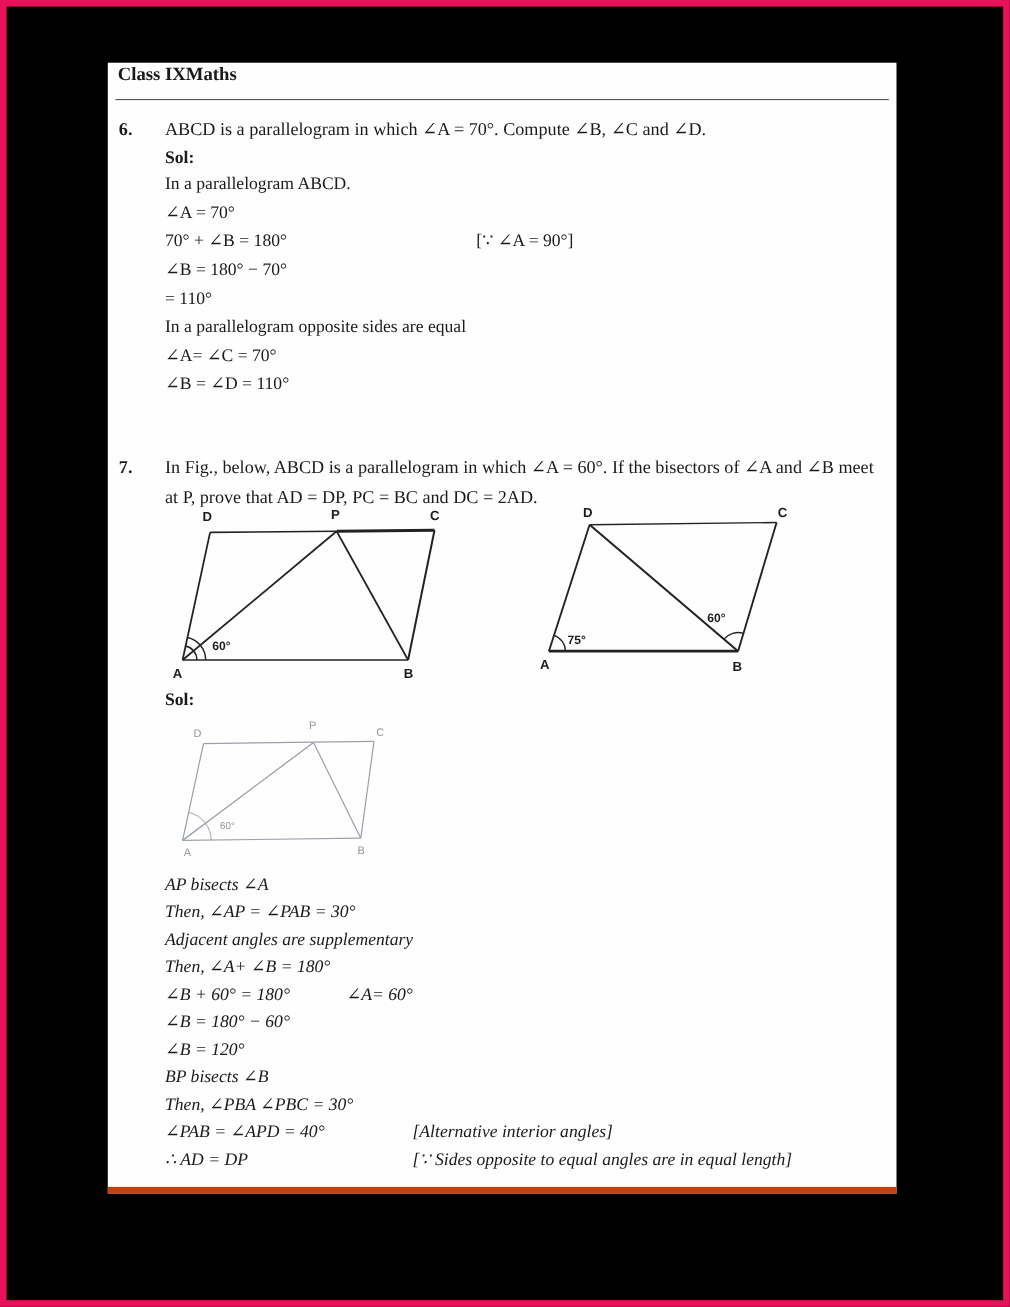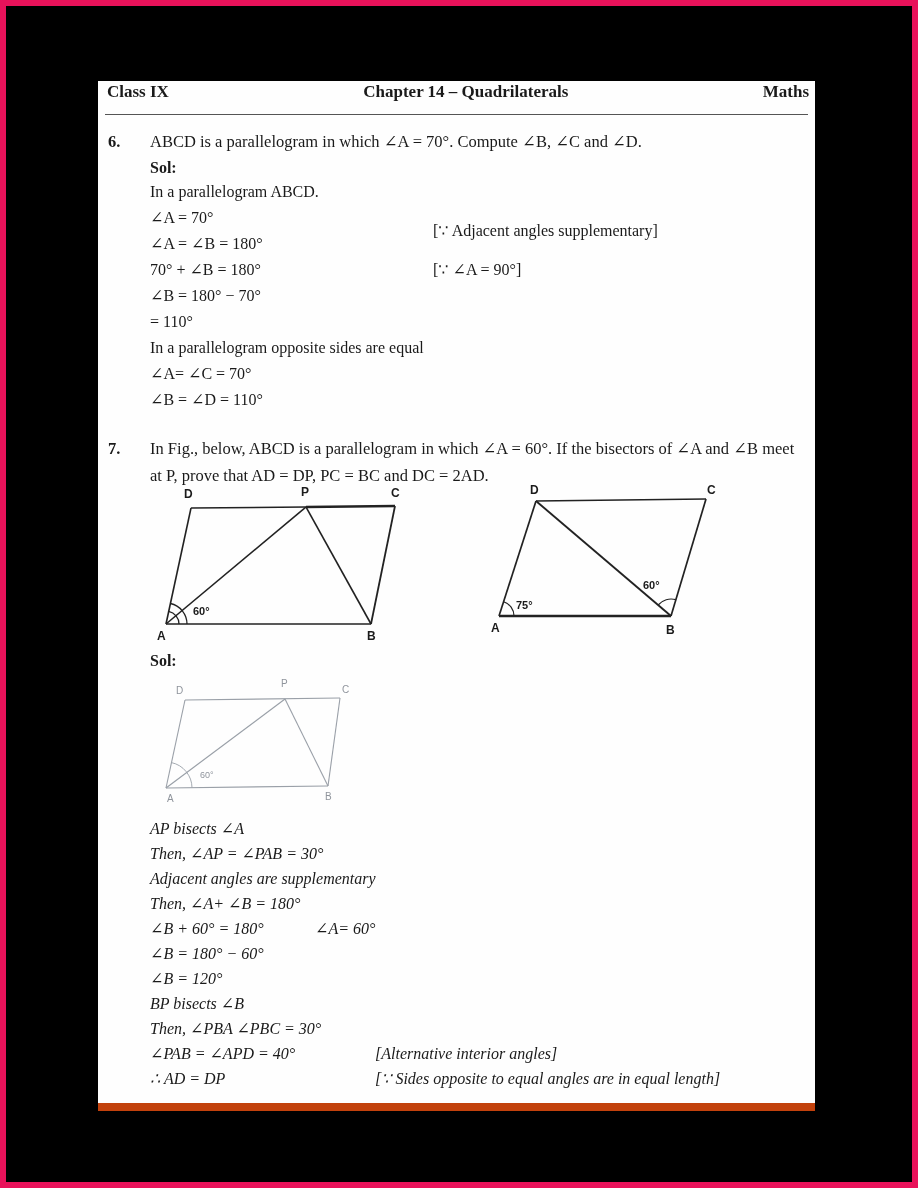--- a/index.html
+++ b/index.html
@@ -1,20 +1,20 @@
 <!DOCTYPE html>
 <html><head>
 <meta charset="utf-8">
 <style>
   html, body { margin:0; padding:0; width:918px; height:1188px; overflow:hidden; }
   body { background:#000; font-family:"Liberation Serif","DejaVu Serif",serif; }
   .frame { position:absolute; inset:0; width:918px; height:1188px; box-sizing:border-box;
            border:6px solid #e8125a; background:#000; }
   .page { position:absolute; left:92px; top:51px; width:717px; height:1022px;
-          background:#fefefe; color:#1a1a1a; border-bottom:8px solid #c2410c;margin-top:24px; }
+          background:#fefefe; color:#1a1a1a; border-bottom:6px solid #c2410c; }
   .hdr { position:absolute; top:1px; left:0; right:0; display:flex; padding:0 6px 0 9px;
          font-weight:bold; font-size:17px; line-height:20px; }
   .hdr .c { flex:1; text-align:center; }
   .rule { position:absolute; top:33px; left:7px; width:703px; height:0;
           border:none; border-top:1.6px solid #555; margin:0; }
   .qrow { display:flex; font-size:16.5px; line-height:27px; }
   .qnum { width:42px; padding-left:10px; font-weight:bold; flex:none; }
   .qtext { flex:1; padding-right:16px; }
   .q6row { position:absolute; top:50px; left:0; right:0; line-height:22px; }
   .q6sol { position:absolute; top:76px; left:52px; right:6px; }
@@ -40,38 +40,33 @@
   .pencil { stroke:#9aa0a8; fill:none; }
 </style>
 </head>
 <body>
 
 <div class="frame">
   <div class="page">
 
     <div class="hdr">
       <span>Class IX</span>
-      <span class="c">Chapter 14 – Quadrilaterals</span>
       <span>Maths</span>
     </div>
     <hr class="rule">
 
     <div class="qrow q6row">
       <span class="qnum">6.</span>
       <span class="qtext">ABCD is a parallelogram in which ∠A = 70°. Compute ∠B, ∠C and ∠D.</span>
     </div>
 
     <div class="q6sol">
       <div class="sol">Sol:</div>
       <div class="line"><span>In a parallelogram ABCD.</span></div>
       <div class="line"><span>∠A = 70°</span></div>
-      <div class="line">
-        <span>∠A = ∠B = 180°</span>
-        <span class="note raised">[∵  Adjacent angles supplementary]</span>
-      </div>
       <div class="line">
         <span>70° + ∠B = 180°</span>
         <span class="note">[∵ ∠A = 90°]</span>
       </div>
       <div class="line"><span>∠B = 180° − 70°</span></div>
       <div class="line"><span>= 110°</span></div>
       <div class="line"><span>In a parallelogram opposite sides are equal</span></div>
       <div class="line"><span>∠A= ∠C = 70°</span></div>
       <div class="line"><span>∠B = ∠D = 110°</span></div>
     </div>

